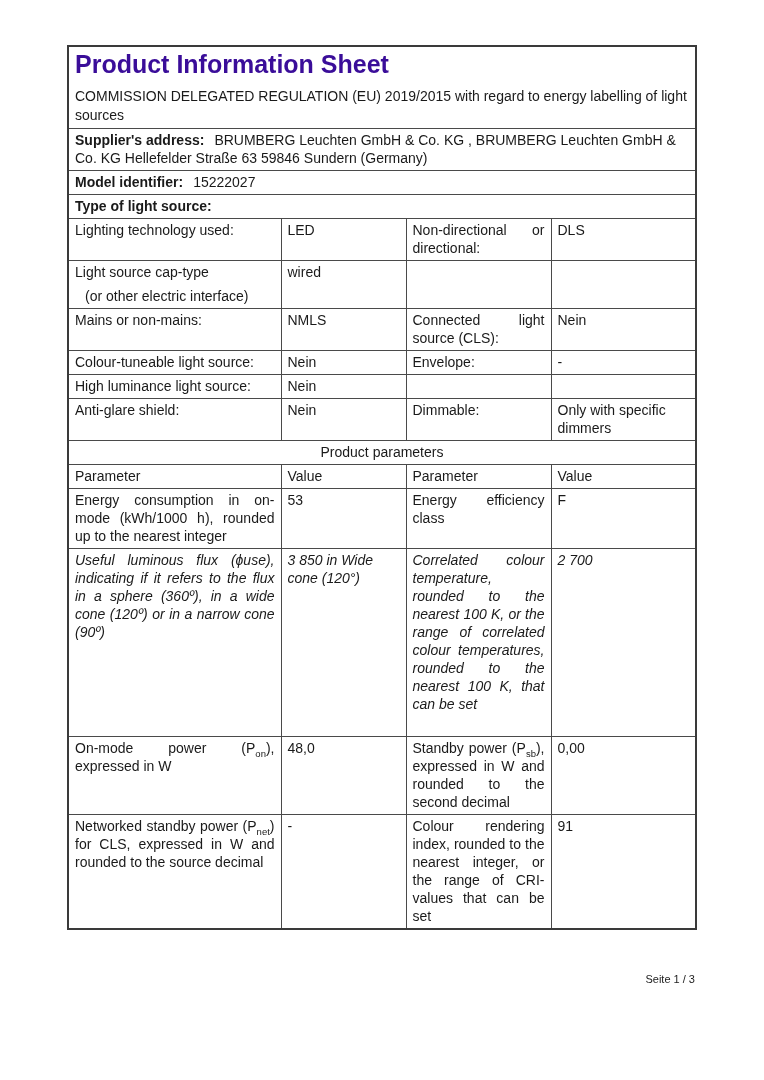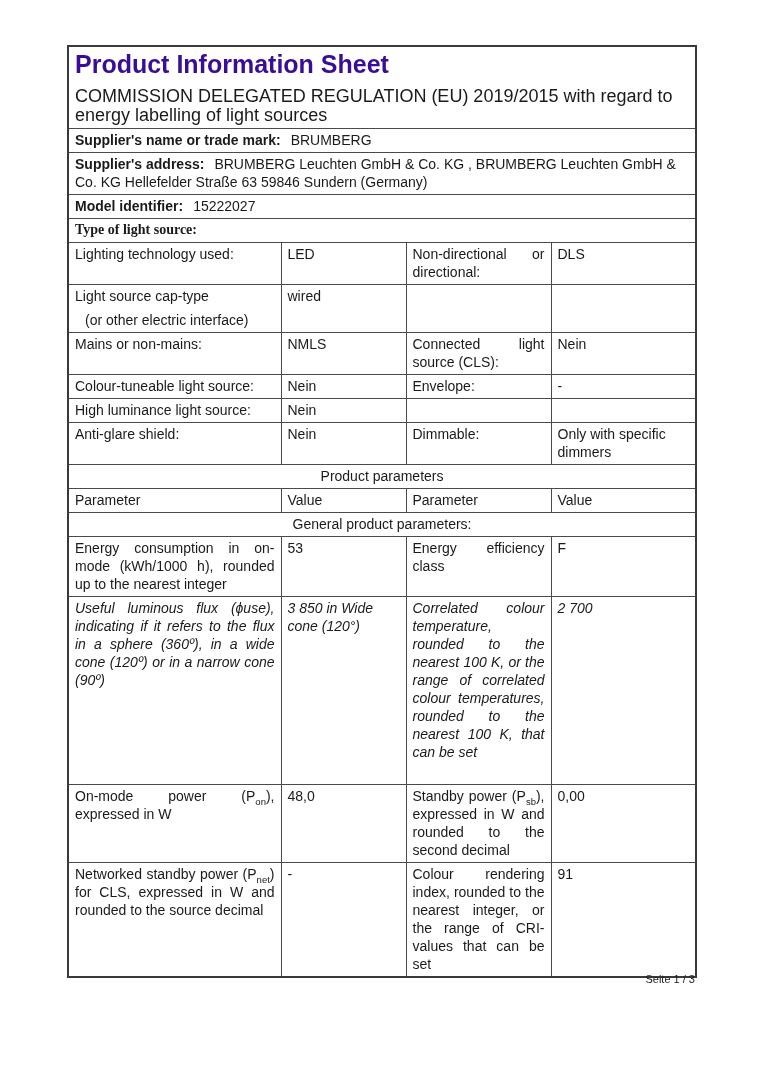--- a/index.html
+++ b/index.html
@@ -27,24 +27,24 @@
     overflow: hidden;
   }
   td.title-cell { padding: 6px 8px 8px 8px; }
   .doc-title {
     font-size: 25px;
     line-height: 30px;
     font-weight: bold;
     margin: 0 0 8px 0;
     color: #3a0d99;
   }
-  .subtitle { margin: 0; font-size: 18px; line-height: 19px; }
+  .subtitle { margin: 0; font-size: 14px; line-height: 19px; }
   td.info-cell { padding: 4px 6px 5px 6px; }
   .lbl { font-weight: bold; margin-right: 10px; }
-  td.heading-cell { font-weight: bold; padding: 4px 6px 5px 6px; font-family: Liberation Serif, serif; }
+  td.heading-cell { font-weight: bold; padding: 4px 6px 5px 6px; }
   td.param { text-align: justify; }
   td.val { text-align: left; }
   td.center-bold { text-align: center; font-weight: normal; padding: 1px 6px 2px 6px; }
   td.colhead { padding: 2px 6px 2px 6px; }
   sub { font-size: 0.68em; line-height: 0; }
   .line2 { margin-top: 6px; margin-left: 10px; }
   .tall-flux td { height: 182px; font-style: italic; }
   .footer {
     position: absolute;
     left: 67px; top: 972px;
@@ -68,25 +68,20 @@
     </colgroup>
 
     <tbody>
         <tr>
       <td colspan="4" class="title-cell">
         <h1 class="doc-title" style="color: rgb(58, 13, 153);">Product Information Sheet</h1>
         <p class="subtitle">COMMISSION DELEGATED REGULATION (EU) 2019/2015 with regard to energy labelling of light sources</p>
       </td>
     </tr>
 
-    <tr>
-      <td colspan="4" class="info-cell">
-        <span class="lbl">Supplier's name or trade mark:</span><span>BRUMBERG</span>
-      </td>
-    </tr>
 
     <tr>
       <td colspan="4" class="info-cell">
         <span class="lbl">Supplier's address:</span><span>BRUMBERG Leuchten GmbH &amp; Co. KG , BRUMBERG Leuchten GmbH &amp; Co. KG Hellefelder Straße 63 59846 Sundern (Germany)</span>
       </td>
     </tr>
 
     <tr>
       <td colspan="4" class="info-cell">
         <span class="lbl">Model identifier:</span><span>15222027</span>
@@ -139,23 +134,20 @@
 
     <tr>
       <td colspan="4" class="center-bold">Product parameters</td>
     </tr>
     <tr>
       <td class="colhead">Parameter</td>
       <td class="colhead">Value</td>
       <td class="colhead">Parameter</td>
       <td class="colhead">Value</td>
     </tr>
-    <tr>
-      <td colspan="4" class="center-bold">General product parameters:</td>
-    </tr>
 
     <tr>
       <td class="param">Energy consumption in on-mode (kWh/1000 h), rounded up to the nearest integer</td>
       <td class="val">53</td>
       <td class="param">Energy efficiency class</td>
       <td class="val">F</td>
     </tr>
     <tr class="tall-flux">
       <td class="param">Useful luminous flux (ϕuse), indicating if it refers to the flux in a sphere (360º), in a wide cone (120º) or in a narrow cone (90º)</td>
       <td class="val">3 850 in Wide cone (120°)</td>

